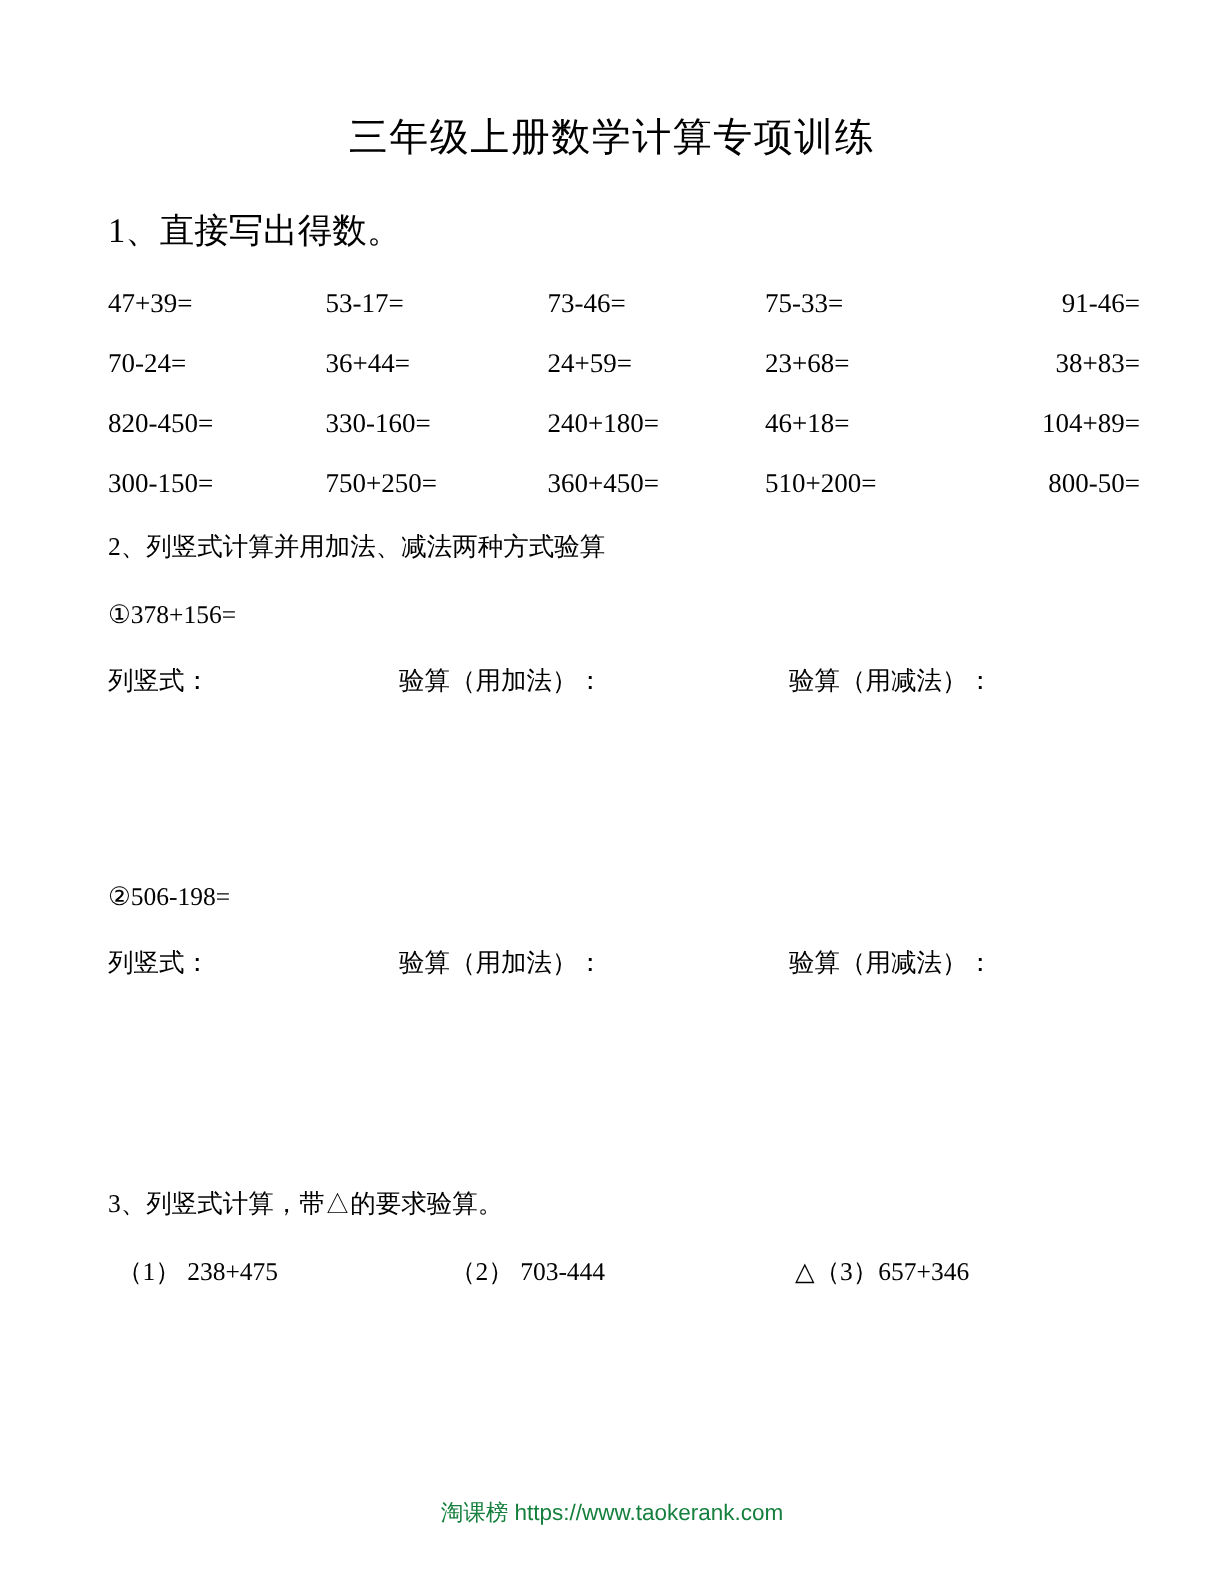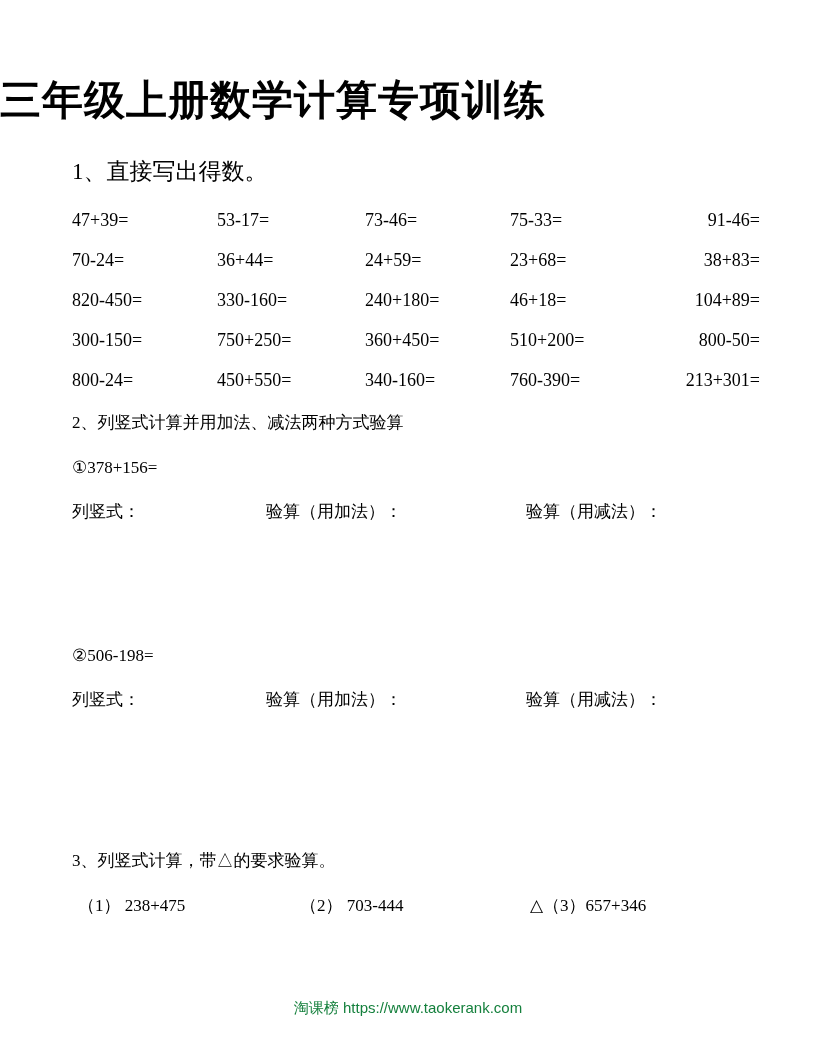--- a/index.html
+++ b/index.html
@@ -18,24 +18,24 @@
   .page {
     position: absolute;
     left: 0;
     top: 0;
     width: 816px;
     height: 1056px;
     box-sizing: border-box;
     padding: 0;
   }
   .title {
-    text-align: left;
+    text-align: center;
     font-family: "Liberation Serif", serif;
-    font-size: 41px;
-    font-weight: bold;
+    font-size: 26px;
+    font-weight: normal;
     letter-spacing: 1px;
     margin-top: 76px;
     margin-bottom: 0;
     line-height: 1.2;
   }
   .section-head {
     font-size: 23px;
     margin-left: 72px;
     margin-top: 30px;
     line-height: 1.5;
@@ -141,27 +141,20 @@
       <div class="cell c3">46+18=</div>
       <div class="cell c4">104+89=</div>
     </div>
     <div class="oral-row">
       <div class="cell c0">300-150=</div>
       <div class="cell c1">750+250=</div>
       <div class="cell c2">360+450=</div>
       <div class="cell c3">510+200=</div>
       <div class="cell c4">800-50=</div>
     </div>
-    <div class="oral-row">
-      <div class="cell c0">800-24=</div>
-      <div class="cell c1">450+550=</div>
-      <div class="cell c2">340-160=</div>
-      <div class="cell c3">760-390=</div>
-      <div class="cell c4">213+301=</div>
-    </div>
   </div>
 
   <div class="sub-head">2、列竖式计算并用加法、减法两种方式验算</div>
 
   <div class="problem-label">①378+156=</div>
   <div class="work-row">
     <div class="w0">列竖式：</div>
     <div class="w1">验算（用加法）：</div>
     <div class="w2">验算（用减法）：</div>
   </div>

